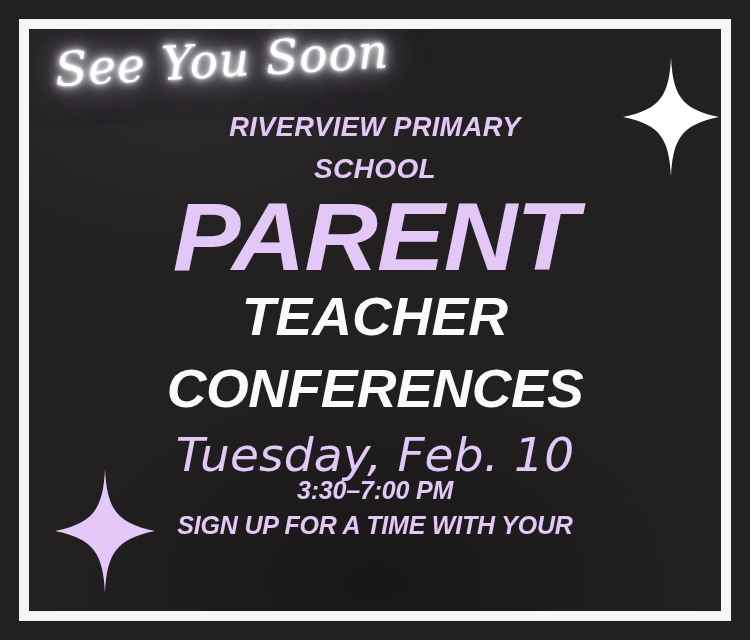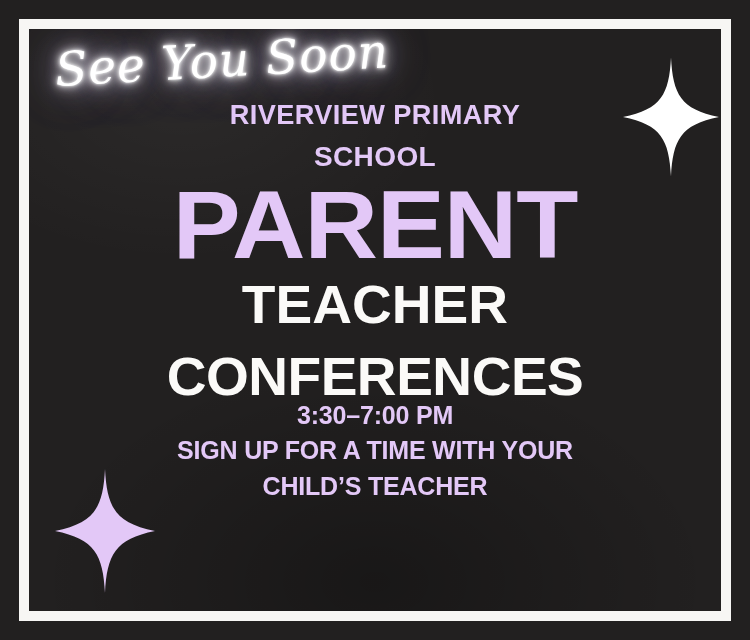--- a/index.html
+++ b/index.html
@@ -87,23 +87,24 @@
   .sparkle svg { display: block; }
 
   #star-top-right { right: 2px; top: 28px; width: 96px; height: 120px; }
   #star-bottom-left { left: 26px; top: 440px; width: 100px; height: 124px; }
 
   
   #content {
     position: absolute;
     left: 0;
     right: 0;
-    top: 0;
+    top: 12px;
     text-align: center;
     z-index: 2;
+    font-style: italic;
   }
 
   .line {
     display: block;
     white-space: nowrap;
     line-height: 1;
   }
 
   .lav { color: #e3c8f7; }
   .wht { color: #fbfaf8; }
@@ -203,22 +204,22 @@
       <span class="line grotesk lav" id="school-name">RIVERVIEW PRIMARY</span>
 
       <span class="line grotesk lav" id="school-word">SCHOOL</span>
 
       <span class="line grotesk lav" id="title-parent">PARENT</span>
 
       <span class="line grotesk wht" id="title-teacher">TEACHER</span>
 
       <span class="line grotesk wht" id="title-conferences">CONFERENCES</span>
 
+      <span class="line lav" id="date-line">Tuesday, Feb. 10</span>
 
       <span class="line grotesk lav" id="time-line">3:30–7:00 PM</span>
 
       <span class="line grotesk lav" id="cta-line-1">SIGN UP FOR A TIME WITH YOUR</span>
 
-      <span class="line grotesk lav" id="cta-line-2">CHILD’S TEACHER</span>
 
     </div>
   </div>
 </div>
 
 </body></html>

